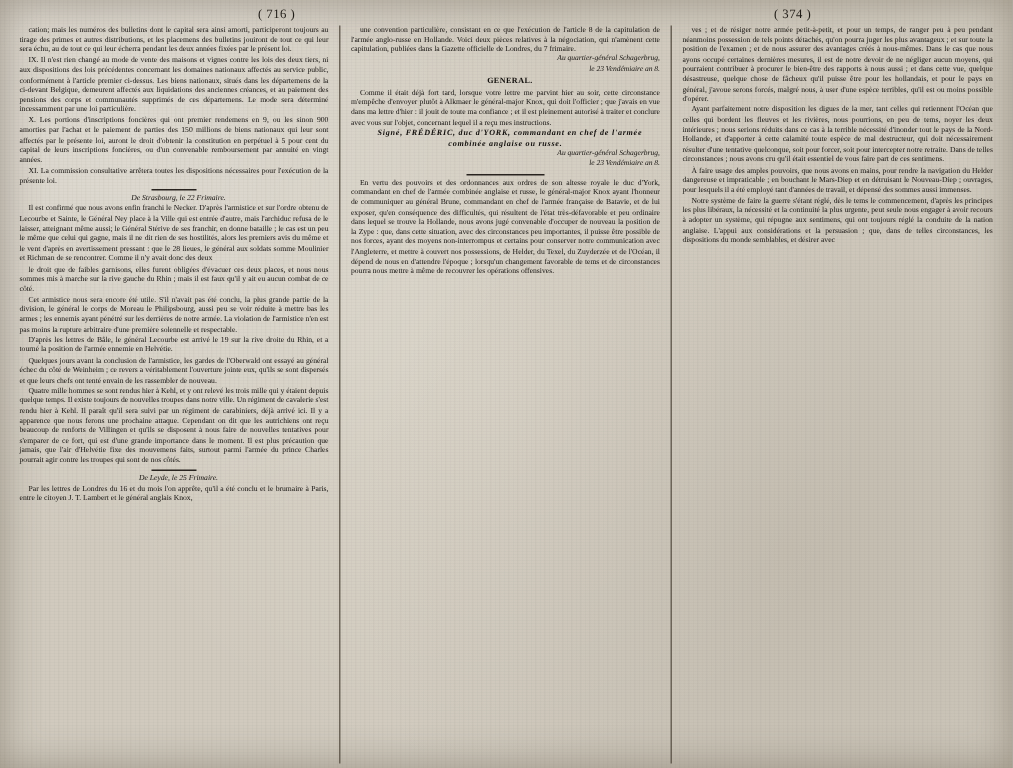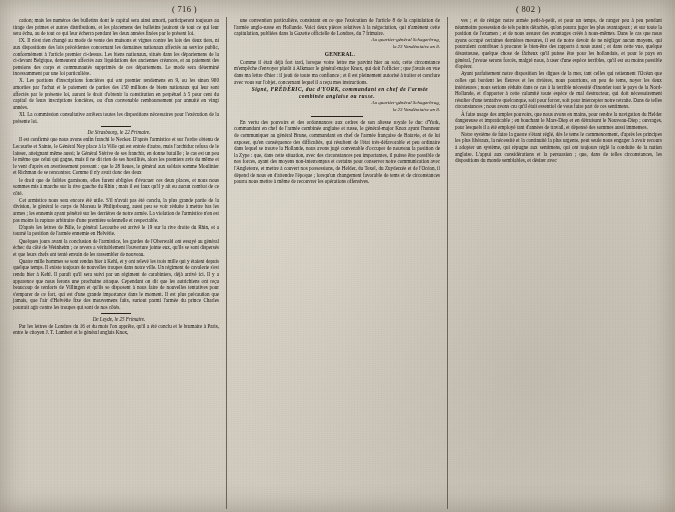--- a/index.html
+++ b/index.html
@@ -115,21 +115,21 @@
     box-shadow: inset 0 0 26px rgba(90,80,64,0.45);
   }
 </style>
 </head>
 <body>
 
 <div class="page">
 
   <div class="pagenums">
     <div class="pgnum left">( 716 )</div>
-    <div class="pgnum right">( 802 )</div>
+    <div class="pgnum right">( 374 )</div>
   </div>
 
   <div class="cols">
 
     <div class="col c1">
       <p class="firstline">cation; mais les numéros des bulletins dont le capital sera ainsi amorti, participeront toujours au tirage des primes et autres distributions, et les placemens des bulletins jouiront de tout ce qui leur sera échu, au de tout ce qui leur écherra pendant les deux années fixées par le présent loi.</p>
       <p>IX. Il n'est rien changé au mode de vente des maisons et vignes contre les lois des deux tiers, ni aux dispositions des lois précédentes concernant les domaines nationaux affectés au service public, conformément à l'article premier ci-dessus. Les biens nationaux, situés dans les départemens de la ci-devant Belgique, demeurent affectés aux liquidations des anciennes créances, et au paiement des pensions des corps et communautés supprimés de ces départemens. Le mode sera déterminé incessamment par une loi particulière.</p>
       <p>X. Les portions d'inscriptions foncières qui ont premier rendemens en 9, ou les sinon 900 amorties par l'achat et le paiement de parties des 150 millions de biens nationaux qui leur sont affectés par le présente loi, auront le droit d'obtenir la constitution en perpétuel à 5 pour cent du capital de leurs inscriptions foncières, ou d'un convenable remboursement par annuité en vingt années.</p>
       <p>XI. La commission consultative arrêtera toutes les dispositions nécessaires pour l'exécution de la présente loi.</p>
       <div class="rule"></div>

